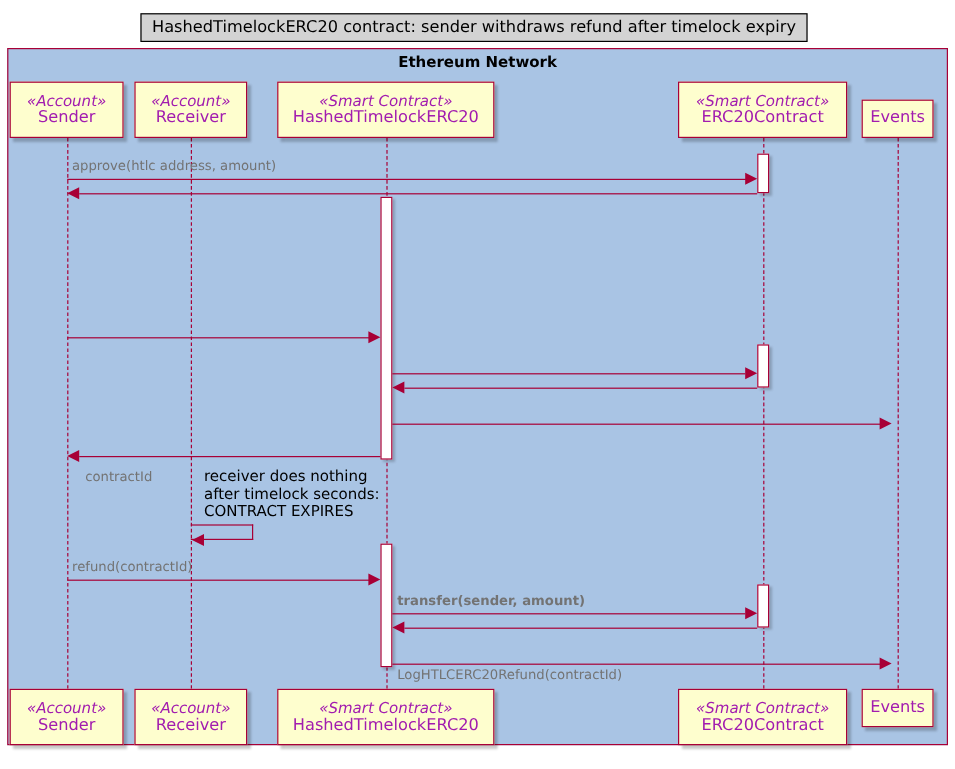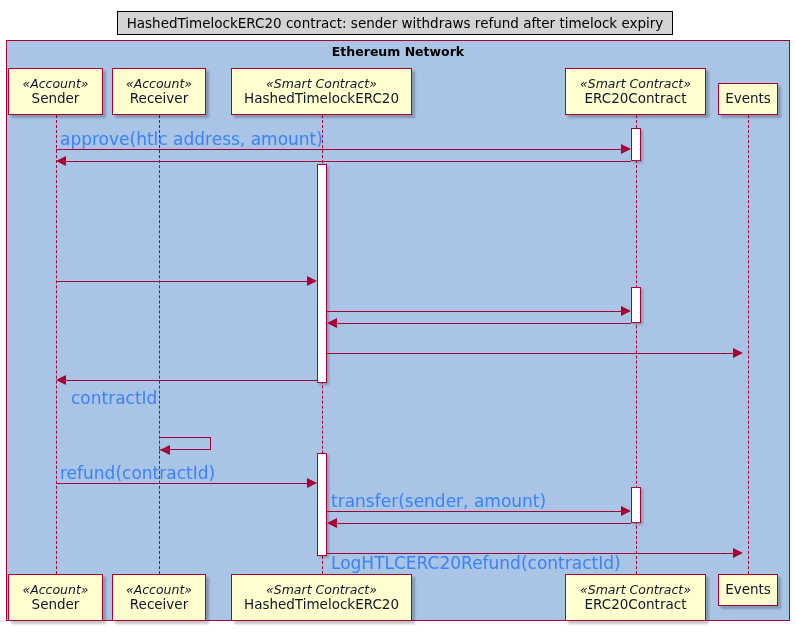--- a/index.html
+++ b/index.html
@@ -65,21 +65,21 @@
   }
 
   
   .participant {
     position: absolute;
     box-sizing: border-box;
     background: #fefece;
     border: 1.5px solid #a80036;
     box-shadow: 3px 3px 2px rgba(0,0,0,0.22);
     text-align: left;
-    color: #0f172a;
+    color: #a21caf;
     z-index: 5;
     display: flex;
     flex-direction: column;
     justify-content: center;
     align-items: center;
     line-height: 1.15;
   }
   .participant .stereo {
     font-style: italic;
     font-size: 12.5px;
@@ -120,22 +120,22 @@
     border-bottom: 5px solid transparent;
     border-left: 10px solid #a80036;
   }
   .arrowhead.left {
     border-top: 5px solid transparent;
     border-bottom: 5px solid transparent;
     border-right: 10px solid #a80036;
   }
   .msg-label {
     position: absolute;
-    font-size: 17px;
-    color: #3b82f6;
+    font-size: 11px;
+    color: #737373;
     white-space: pre;
     z-index: 4;
     line-height: 14.6px;
   }
 
   
   .selfloop {
     position: absolute;
     box-sizing: border-box;
     border: 1.3px solid #a80036;
@@ -189,28 +189,31 @@
   <div class="msg-line" style="left:337px; top:323px; width:294px;"></div>
   <div class="arrowhead left" style="left:327px; top:318px;"></div>
 
   <div class="msg-line" style="left:327px; top:353px; width:411px;"></div>
   <div class="arrowhead right" style="left:733px; top:348px;"></div>
 
   <div class="msg-label" style="left:71px; top:391px;">contractId</div>
   <div class="msg-line" style="left:66px; top:380px; width:251px;"></div>
   <div class="arrowhead left" style="left:56px; top:375px;"></div>
 
+  <div class="note-text" style="left:170px; top:390px;">receiver does nothing
+after timelock seconds:
+CONTRACT EXPIRES</div>
   <div class="selfloop" style="left:159px; top:437px; width:52px; height:13px;"></div>
   <div class="arrowhead left" style="left:160px; top:445px;"></div>
 
   <div class="msg-label" style="left:60px; top:466px;">refund(contractId)</div>
   <div class="msg-line" style="left:56px; top:483px; width:252px;"></div>
   <div class="arrowhead right" style="left:307px; top:478px;"></div>
 
-  <div class="msg-label" style="left:331px; top:494px;">transfer(sender, amount)</div>
+  <div class="msg-label" style="left:331px; top:494px;font-weight:bold;">transfer(sender, amount)</div>
   <div class="msg-line" style="left:327px; top:511px; width:294px;"></div>
   <div class="arrowhead right" style="left:621px; top:506px;"></div>
 
   <div class="msg-line" style="left:337px; top:523px; width:294px;"></div>
   <div class="arrowhead left" style="left:327px; top:518px;"></div>
 
   <div class="msg-label" style="left:331px; top:536px;margin-top:20px;">LogHTLCERC20Refund(contractId)</div>
   <div class="msg-line" style="left:327px; top:553px; width:411px;"></div>
   <div class="arrowhead right" style="left:733px; top:548px;"></div>
 

